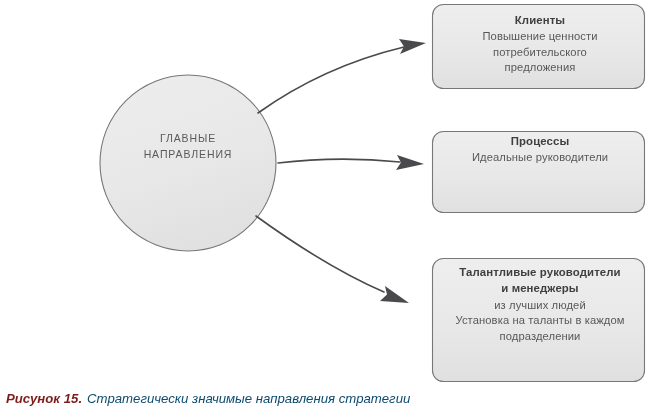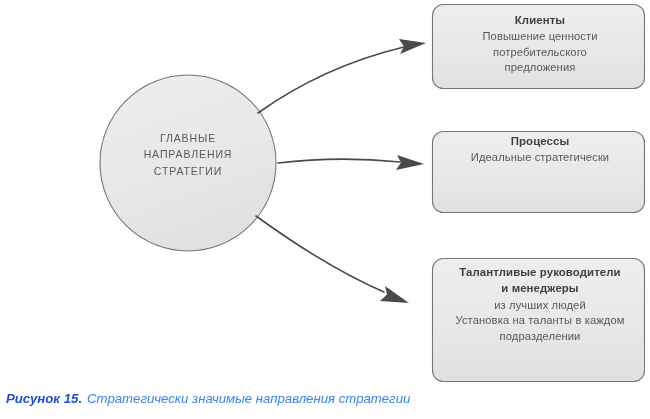--- a/index.html
+++ b/index.html
@@ -78,25 +78,25 @@
     position: absolute;
     left: 6px;
     top: 391px;
     width: 640px;
     font-size: 13.2px;
     font-style: italic;
     white-space: nowrap;
   }
   #caption .cap-num {
     font-weight: bold;
-    color: #1d4ed8;
+    color: #7f1d1d;
     font-style: italic;
   }
   #caption .cap-title {
-    color: #3b82f6;
+    color: #0c4a6e;
     font-style: italic;
     margin-left: 5px;
   }
 </style>
 </head>
 <body>
 
 <div id="diagram-root">
 
   <svg id="canvas" viewBox="0 0 650 419">
@@ -133,33 +133,32 @@
 
     <g>
       <path d="M 256 216 C 296 245, 340 273, 384 292" fill="none" stroke="#4a4a4c" stroke-width="1.6" stroke-linecap="round"></path>
       <path d="M 409 303 L 380 301 L 387 294.5 L 385 286 Z" fill="#4a4a4c"></path>
     </g>
   </svg>
 
   <div class="node-text hub-label">
     <span class="ln">ГЛАВНЫЕ</span>
     <span class="ln">НАПРАВЛЕНИЯ</span>
-    <span class="ln">СТРАТЕГИИ</span>
   </div>
 
   <div class="node-text box-text" id="box1-text">
     <span class="title">Клиенты</span>
     <span class="line">Повышение ценности</span>
     <span class="line">потребительского</span>
     <span class="line">предложения</span>
   </div>
 
   <div class="node-text box-text" id="box2-text">
     <span class="title">Процессы</span>
-    <span class="line">Идеальные стратегически</span>
+    <span class="line">Идеальные руководители</span>
   </div>
 
   <div class="node-text box-text" id="box3-text">
     <span class="title">Талантливые руководители</span>
     <span class="title">и менеджеры</span>
     <span class="line">из лучших людей</span>
     <span class="line">Установка на таланты в каждом</span>
     <span class="line">подразделении</span>
   </div>
 

